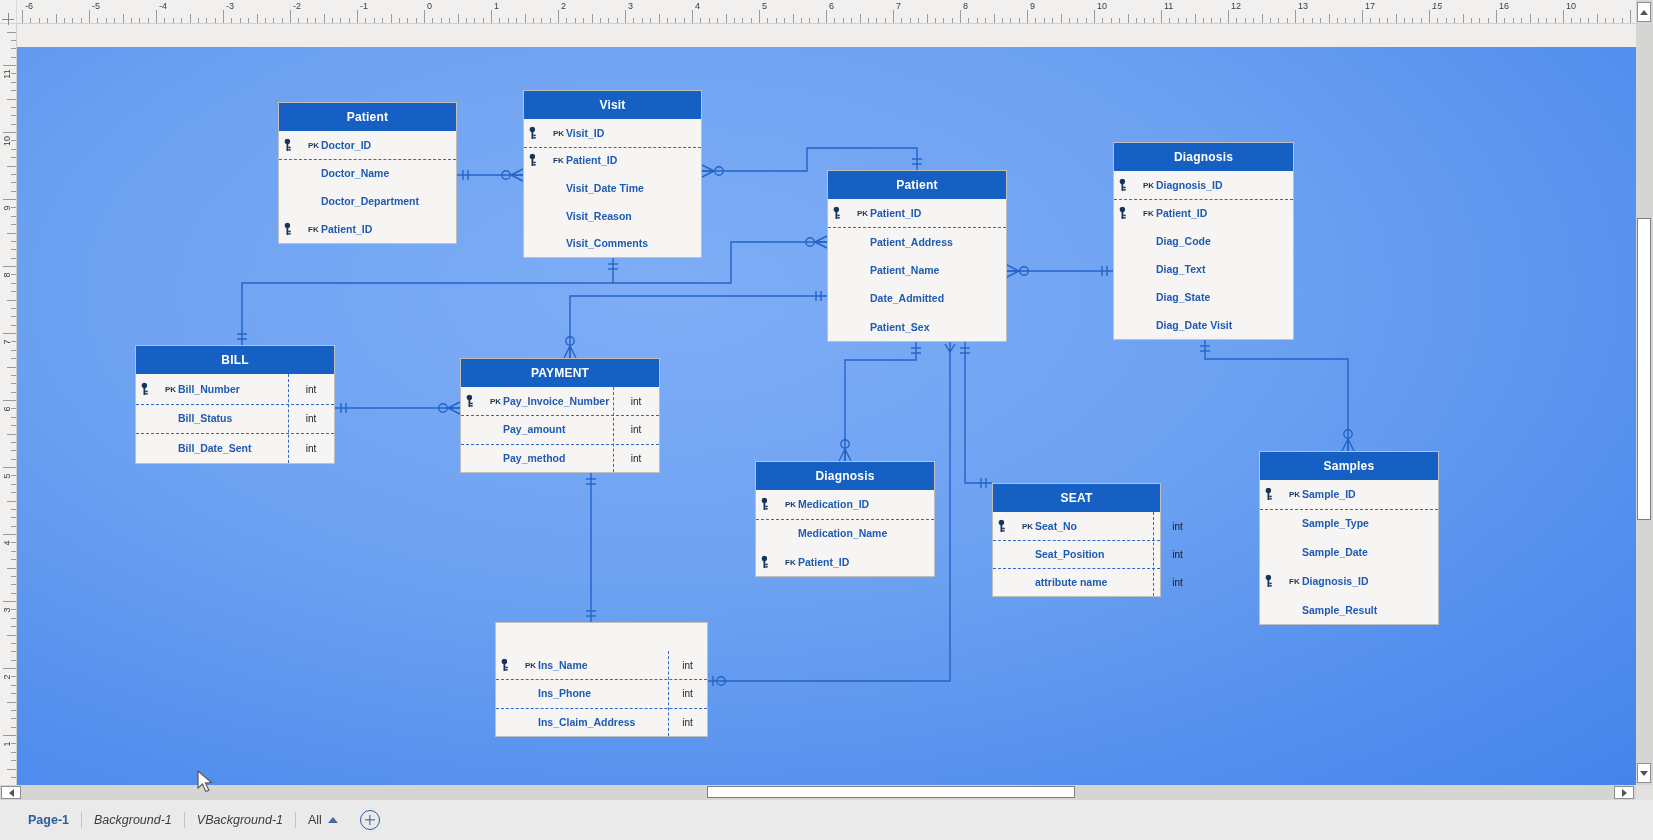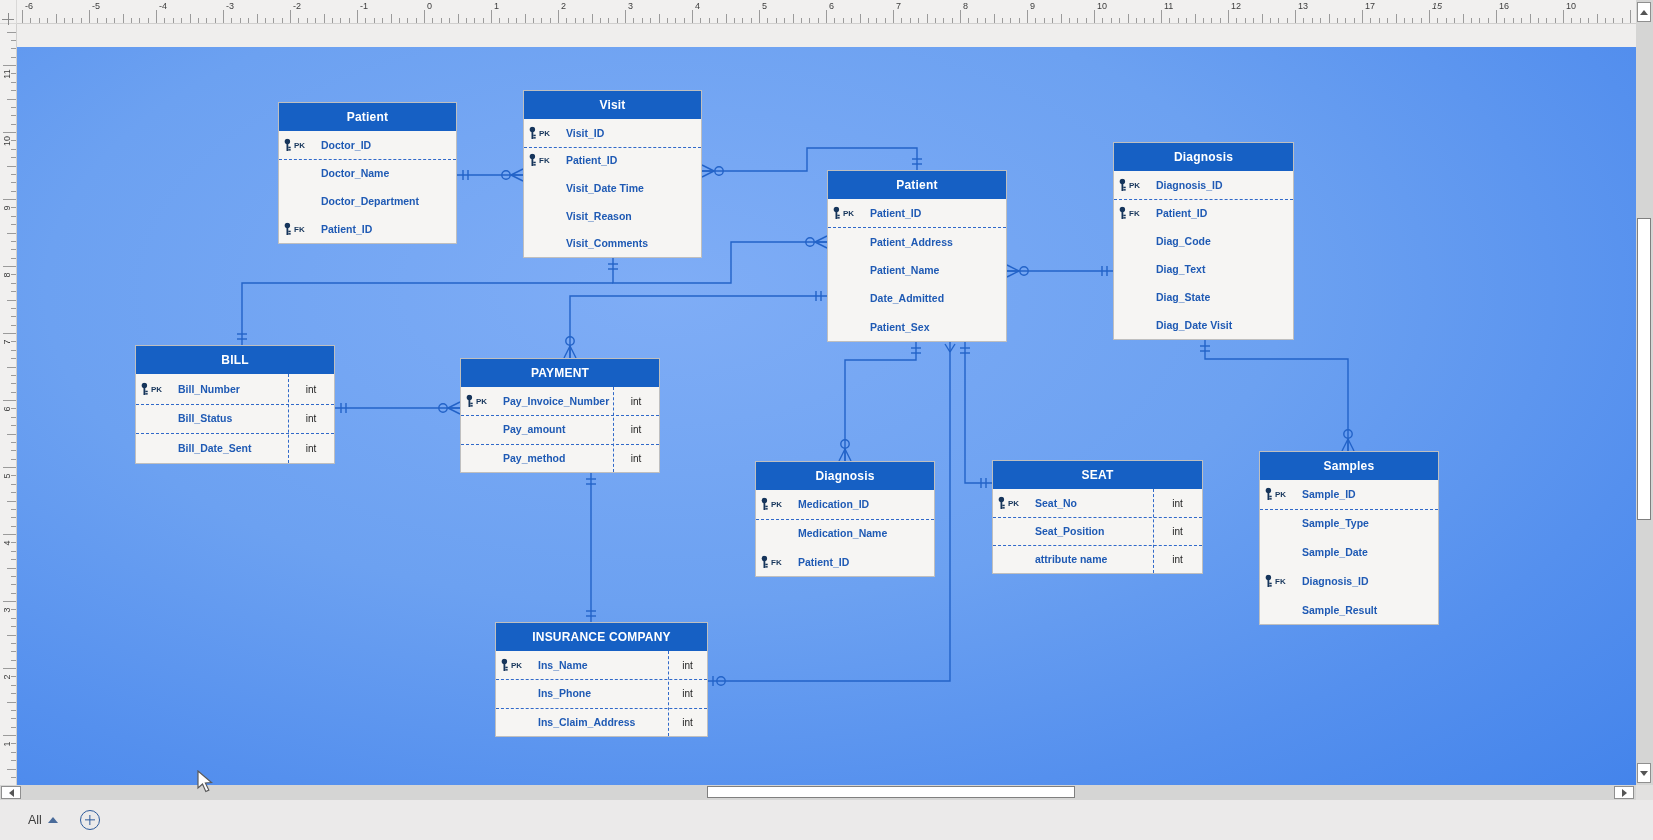--- a/index.html
+++ b/index.html
@@ -21,21 +21,21 @@
           background: radial-gradient(ellipse at 40% 33%, #7fadf6 0%, #6ca1f1 45%, #5590ee 75%, #4484eb 100%); z-index:1;}
   #connector-svg { position:absolute; left:0; top:0; width:1653px; height:840px; z-index:2; pointer-events:none;}
   #entities-layer { position:absolute; left:0; top:0; width:1653px; height:840px; z-index:3; pointer-events:none;}
 
   .entity { position:absolute; background:#f6f5f3; border:1px solid #bfbfbf; pointer-events:auto; }
   .entity-header { height:28px; background:#1660c4; color:#ffffff; font-size:12px; font-weight:600; display:flex; align-items:center; justify-content:center; letter-spacing:0.2px;}
   .entity-row { position:absolute; left:0; width:100%; }
   .row-name { position:absolute; left:42px; top:50%; transform:translateY(-50%); font-size:10.5px; font-weight:600; color:#1f5ab4; white-space:nowrap;}
   .row-type { position:absolute; top:50%; transform:translateY(-50%); font-size:10px; color:#1c1c1c; text-align:center;}
   .key-badge { position:absolute; left:5px; top:50%; transform:translateY(-50%); display:flex; align-items:center; }
-  .key-label { font-size:8px; font-weight:bold; color:#16355b; margin-left:1px;}
+  .key-label { font-size:8px; font-weight:bold; color:#16355b; margin-left:15px;}
   .row-sep { position:absolute; left:0; width:100%; height:0; border-top:1px dashed #3069c9; }
   .type-divider { position:absolute; top:28px; width:0; border-left:1px dashed #3069c9; }
 
   
   .scroll-btn { position:absolute; background:#ffffff; border:1px solid #8f8f8f; display:flex; align-items:center; justify-content:center; }
   .tri { width:0; height:0; }
   .tri-up    { border-left:4px solid transparent; border-right:4px solid transparent; border-bottom:5px solid #555; }
   .tri-down  { border-left:4px solid transparent; border-right:4px solid transparent; border-top:5px solid #555; }
   .tri-left  { border-top:4px solid transparent; border-bottom:4px solid transparent; border-right:5px solid #555; }
   .tri-right { border-top:4px solid transparent; border-bottom:4px solid transparent; border-left:5px solid #555; }
@@ -708,21 +708,21 @@
             <circle cx="3.4" cy="3" r="2.7" fill="#16355b"></circle>
             <rect x="2.5" y="4.5" width="1.8" height="8" fill="#16355b"></rect>
             <rect x="4.3" y="8.2" width="2.4" height="1.5" fill="#16355b"></rect>
             <rect x="4.3" y="10.6" width="2.4" height="1.5" fill="#16355b"></rect>
           </svg>
           <span class="key-label">FK</span>
         </span>
         <span class="row-name">Patient_ID</span>
       </div>
     </div>
-    <div class="entity" style="left: 992px; top: 460px; width: 211px; height: 114px;">
+    <div class="entity" style="left: 992px; top: 483px; width: 169px; height: 114px;">
       <div class="entity-header">SEAT</div>
       <div class="entity-row" style="top: 28px; height: 28px;">
         <span class="key-badge">
           <svg width="9" height="13" viewBox="0 0 9 13">
             <circle cx="3.4" cy="3" r="2.7" fill="#16355b"></circle>
             <rect x="2.5" y="4.5" width="1.8" height="8" fill="#16355b"></rect>
             <rect x="4.3" y="8.2" width="2.4" height="1.5" fill="#16355b"></rect>
             <rect x="4.3" y="10.6" width="2.4" height="1.5" fill="#16355b"></rect>
           </svg>
           <span class="key-label">PK</span>
@@ -773,21 +773,20 @@
           </svg>
           <span class="key-label">FK</span>
         </span>
         <span class="row-name">Diagnosis_ID</span>
       </div>
       <div class="entity-row" style="top: 143.2px; height: 28.8px;">
         <span class="row-name">Sample_Result</span>
       </div>
     </div>
     <div class="entity" style="left: 495px; top: 622px; width: 213px; height: 115px;">
-      <div class="entity-header">INSURANCE COMPANY</div>
       <div class="entity-row" style="top: 28px; height: 28.3333px;">
         <span class="key-badge">
           <svg width="9" height="13" viewBox="0 0 9 13">
             <circle cx="3.4" cy="3" r="2.7" fill="#16355b"></circle>
             <rect x="2.5" y="4.5" width="1.8" height="8" fill="#16355b"></rect>
             <rect x="4.3" y="8.2" width="2.4" height="1.5" fill="#16355b"></rect>
             <rect x="4.3" y="10.6" width="2.4" height="1.5" fill="#16355b"></rect>
           </svg>
           <span class="key-label">PK</span>
         </span>
@@ -822,20 +821,28 @@
       <div class="tri tri-up"></div>
     </div>
   <div id="vscroll-thumb"></div>
   <div class="scroll-btn" style="left:1px;top:763px;width:14px;height:20px;">
       <div class="tri tri-down"></div>
     </div>
 </div>
 <div id="scroll-corner"></div>
 
 <div id="tabbar">
+  <div id="tabs-container" style="display:flex;align-items:center;">
+      <div class="page-tab active">Page-1</div>
+      <div class="tab-sep"></div>
+      <div class="page-tab">Background-1</div>
+      <div class="tab-sep"></div>
+      <div class="page-tab">VBackground-1</div>
+      <div class="tab-sep"></div>
+    </div>
   <div id="all-selector">
     <span>All</span>
     <div id="all-up-icon"></div>
   </div>
   <div id="add-page-btn"></div>
 </div>
 
 <svg id="mouse-cursor" width="22" height="24" viewBox="0 0 22 24">
   <path d="M1 1 L1 18 L5.5 14 L8.8 21.5 L11.8 20.1 L8.4 13 L14.5 12.6 Z" fill="#ffffff" stroke="#5a5a5a" stroke-width="1.2"></path>
 </svg>

